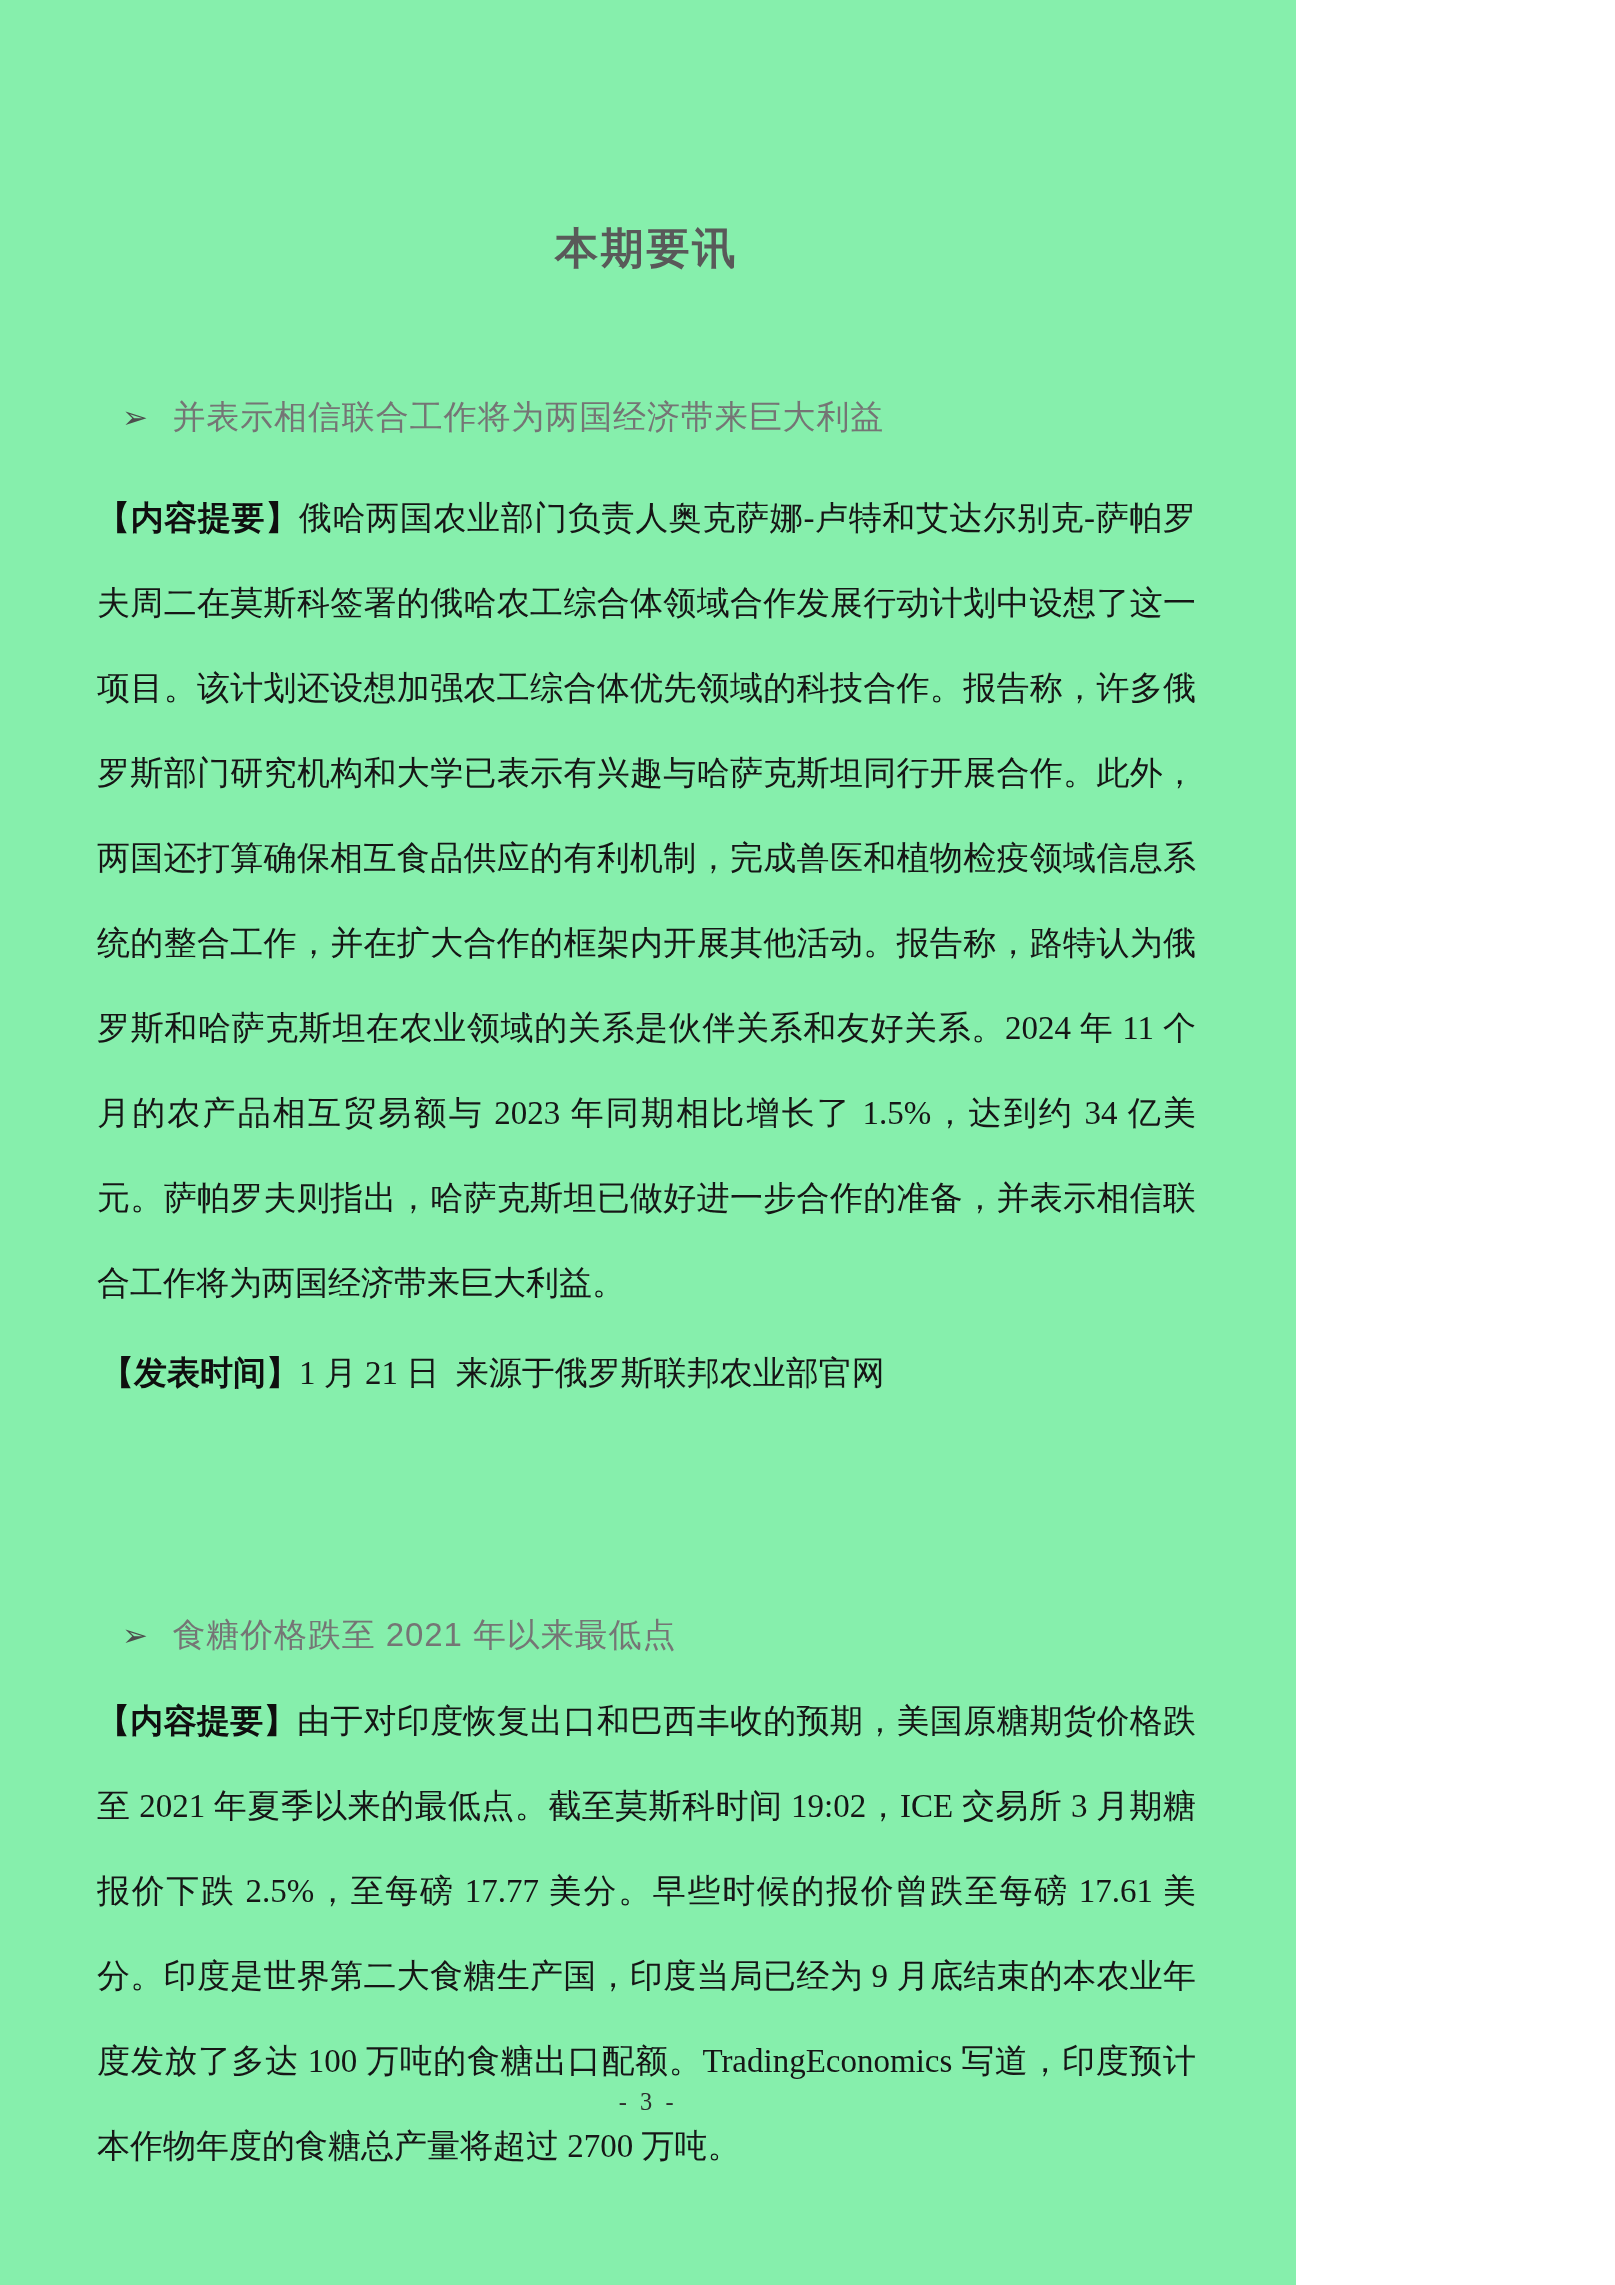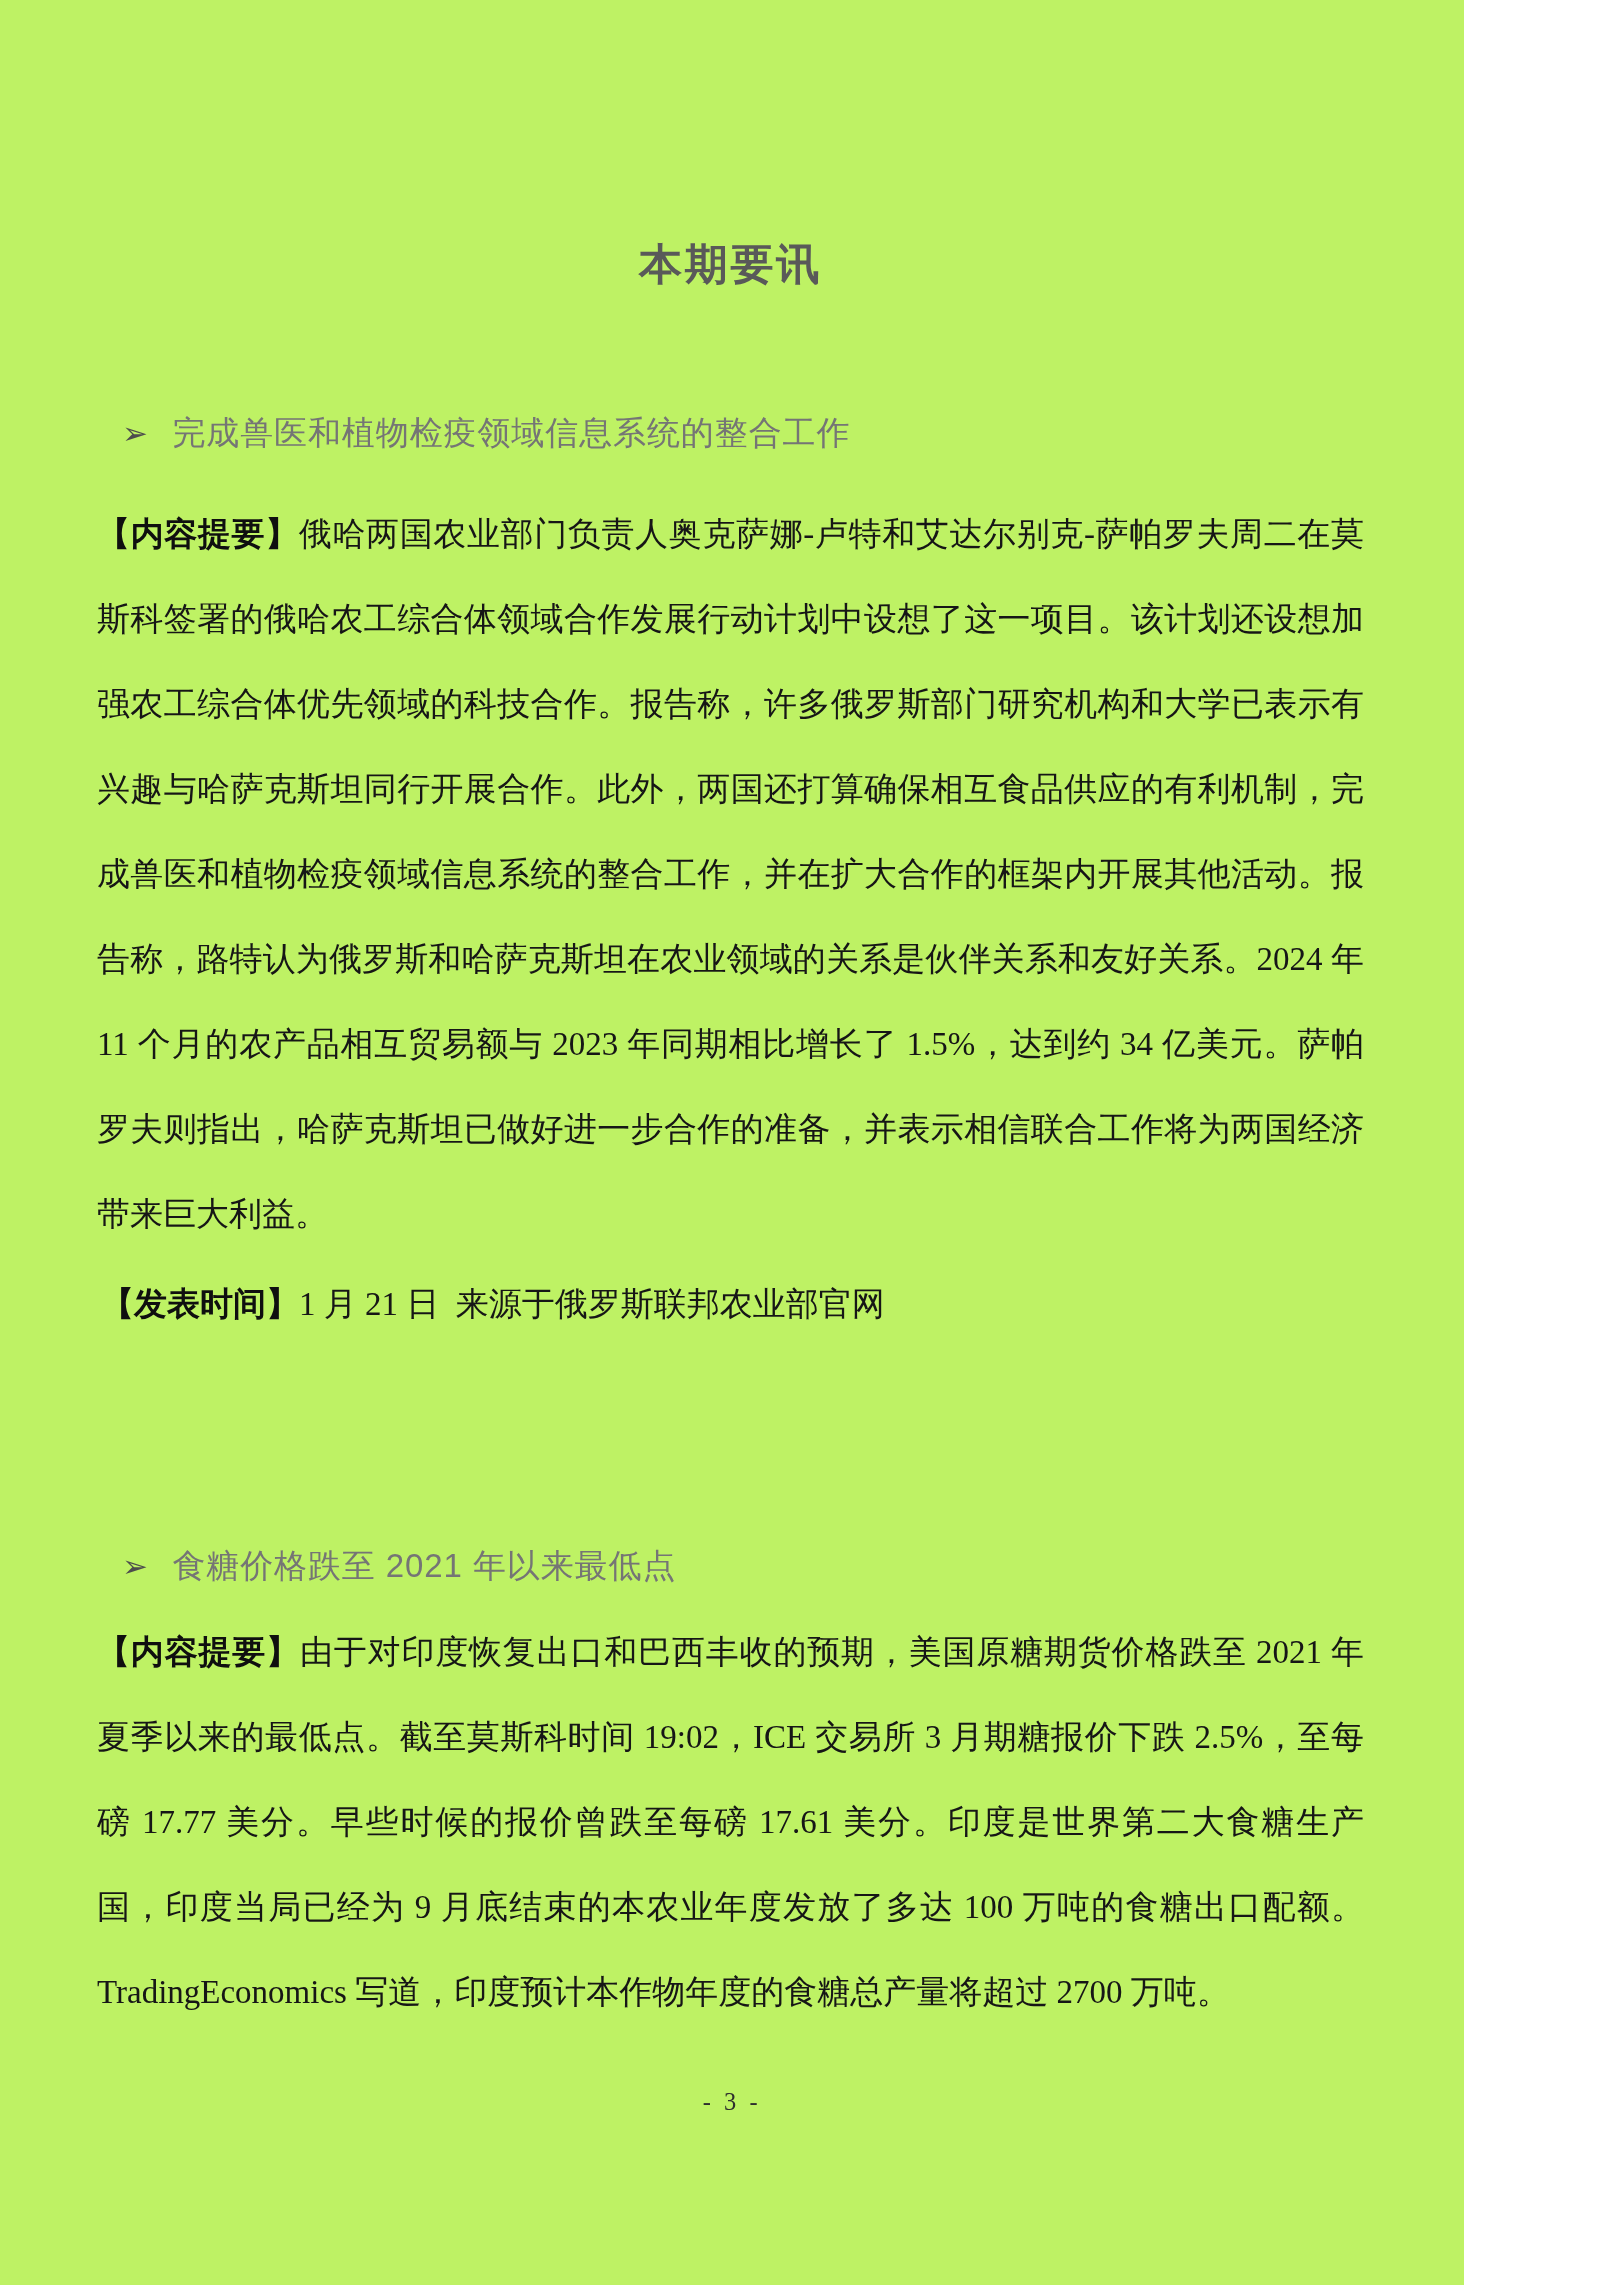--- a/index.html
+++ b/index.html
@@ -2,25 +2,25 @@
 <html style="font-size:14.5px"><head>
 <meta charset="utf-8">
 <style>
   html, body {
     margin: 0;
     padding: 0;
     background: #ffffff;
   }
   .page {
     position: relative;
-    width: 1464px;
+    width: 1296px;
     height: 2285px;
-    background: #bef264;
+    background: #86efac;
     box-sizing: border-box;
-    padding: 16px 100px 0 97px;
+    padding: 0 100px 0 97px;
     overflow: hidden;
     font-family: "Liberation Serif", "DejaVu Serif", serif;
     color: #1a1a1a;
   }
   .doc-title {
     margin: 222px 0 0 0;
     text-align: center;
     font-family: "Liberation Sans", "DejaVu Sans", sans-serif;
     font-weight: bold;
     font-size: 43px;
@@ -81,21 +81,21 @@
 </head>
 <body>
 
 <div class="page">
 
   <h1 class="doc-title">本期要讯</h1>
 
   <section class="news-section sec1">
     <div class="section-heading">
       <span class="bullet">➢</span>
-      <span class="heading-text">完成兽医和植物检疫领域信息系统的整合工作</span>
+      <span class="heading-text">并表示相信联合工作将为两国经济带来巨大利益</span>
     </div>
     <p class="body-para"><b class="label">【内容提要】</b><span>俄哈两国农业部门负责人奥克萨娜-卢特和艾达尔别克-萨帕罗夫周二在莫斯科签署的俄哈农工综合体领域合作发展行动计划中设想了这一项目。该计划还设想加强农工综合体优先领域的科技合作。报告称，许多俄罗斯部门研究机构和大学已表示有兴趣与哈萨克斯坦同行开展合作。此外，两国还打算确保相互食品供应的有利机制，完成兽医和植物检疫领域信息系统的整合工作，并在扩大合作的框架内开展其他活动。报告称，路特认为俄罗斯和哈萨克斯坦在农业领域的关系是伙伴关系和友好关系。2024 年 11 个月的农产品相互贸易额与 2023 年同期相比增长了 1.5%，达到约 34 亿美元。萨帕罗夫则指出，哈萨克斯坦已做好进一步合作的准备，并表示相信联合工作将为两国经济带来巨大利益。</span></p>
     <p class="publish-line"><b class="label">【发表时间】</b><span>1 月 21 日  来源于俄罗斯联邦农业部官网</span></p>
   </section>
 
   <section class="news-section sec2">
     <div class="section-heading">
       <span class="bullet">➢</span>
       <span class="heading-text">食糖价格跌至 2021 年以来最低点</span>
     </div>

